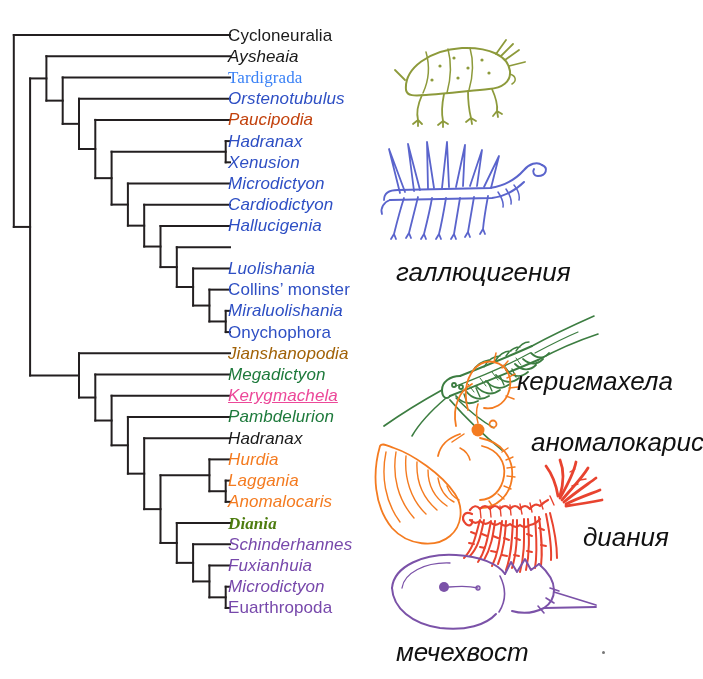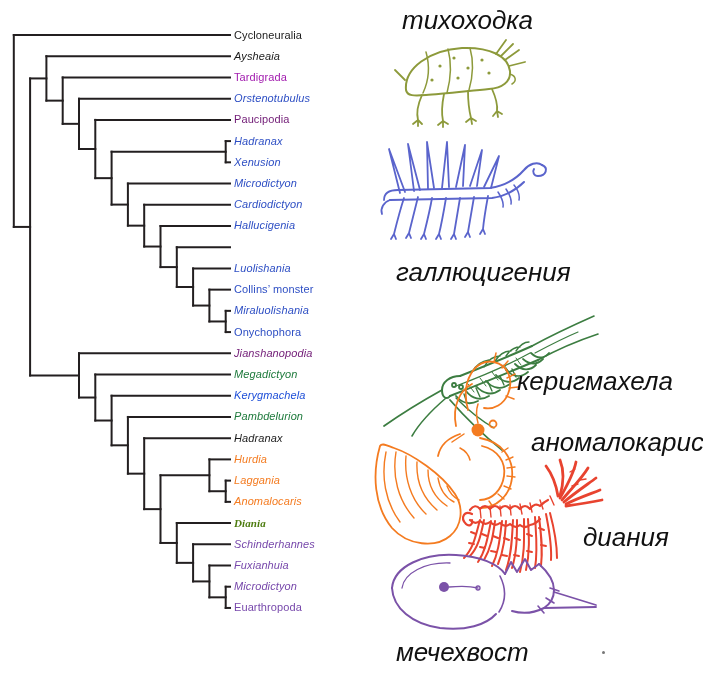--- a/index.html
+++ b/index.html
@@ -3,21 +3,21 @@
 <meta charset="utf-8">
 <style>
   html,body{margin:0;padding:0;background:#fff;}
   .stage{
     position:relative;width:703px;height:679px;background:#ffffff;overflow:hidden;
     font-family:"Liberation Sans","DejaVu Sans",sans-serif;
   }
   #tree-svg{position:absolute;left:0;top:0;}
   #tip-labels{position:absolute;left:0;top:0;width:100%;height:100%;pointer-events:none;}
   .taxon{
-    position:absolute;left:234px;font-size:11px;line-height:21px;white-space:nowrap;
+    position:absolute;left:228px;font-size:17px;line-height:21px;white-space:nowrap;
     letter-spacing:0.1px;
   }
   .caption{
     position:absolute;font-style:italic;font-size:26px;line-height:28px;color:#111111;
     white-space:nowrap;
   }
   .illus{position:absolute;}
   .illus path,.illus circle,.illus line{vector-effect:none;}
   .stray-dot{
     position:absolute;left:602px;top:651px;width:3px;height:3px;border-radius:50%;
@@ -109,35 +109,35 @@
       <line x1="209.39999999999998" y1="565.5" x2="230" y2="565.5" stroke="#231f20" stroke-width="2" stroke-linecap="square"></line>
       <line x1="209.39999999999998" y1="597.3299999999999" x2="225.7" y2="597.3299999999999" stroke="#231f20" stroke-width="2" stroke-linecap="square"></line>
       <line x1="225.7" y1="586.72" x2="225.7" y2="607.9399999999999" stroke="#231f20" stroke-width="2" stroke-linecap="square"></line>
       <line x1="225.7" y1="586.72" x2="230" y2="586.72" stroke="#231f20" stroke-width="2" stroke-linecap="square"></line>
       <line x1="225.7" y1="607.9399999999999" x2="230" y2="607.9399999999999" stroke="#231f20" stroke-width="2" stroke-linecap="square"></line>
     </svg>
 
   <div id="tip-labels">
       <div class="taxon" style="top: 24.5px; color: rgb(26, 26, 26);">Cycloneuralia</div>
       <div class="taxon" style="top: 45.72px; color: rgb(26, 26, 26); font-style: italic;">Aysheaia</div>
-      <div class="taxon" style="top: 66.94px; color: #a21caf;">Tardigrada</div>
+      <div class="taxon" style="top: 66.94px; color: #3b82f6; font-family: Liberation Serif, serif;">Tardigrada</div>
       <div class="taxon" style="top: 88.16px; color: rgb(46, 79, 196); font-style: italic;">Orstenotubulus</div>
-      <div class="taxon" style="top: 109.38px; color: #701a75; ">Paucipodia</div>
+      <div class="taxon" style="top: 109.38px; color: #c2410c; font-style: italic;">Paucipodia</div>
       <div class="taxon" style="top: 130.6px; color: rgb(46, 79, 196); font-style: italic;">Hadranax</div>
       <div class="taxon" style="top: 151.82px; color: rgb(46, 79, 196); font-style: italic;">Xenusion</div>
       <div class="taxon" style="top: 173.04px; color: rgb(46, 79, 196); font-style: italic;">Microdictyon</div>
       <div class="taxon" style="top: 194.26px; color: rgb(46, 79, 196); font-style: italic;">Cardiodictyon</div>
       <div class="taxon" style="top: 215.48px; color: rgb(46, 79, 196); font-style: italic;">Hallucigenia</div>
       <div class="taxon" style="top: 257.92px; color: rgb(46, 79, 196); font-style: italic;">Luolishania</div>
       <div class="taxon" style="top: 279.14px; color: rgb(46, 79, 196);">Collins’ monster</div>
       <div class="taxon" style="top: 300.36px; color: rgb(46, 79, 196); font-style: italic;">Miraluolishania</div>
       <div class="taxon" style="top: 321.58px; color: rgb(46, 79, 196);">Onychophora</div>
-      <div class="taxon" style="top: 342.8px; color: #701a75; font-style: italic;">Jianshanopodia</div>
+      <div class="taxon" style="top: 342.8px; color: #a16207; font-style: italic;">Jianshanopodia</div>
       <div class="taxon" style="top: 364.02px; color: rgb(30, 122, 60); font-style: italic;">Megadictyon</div>
-      <div class="taxon" style="top: 385.24px; color: #1d4ed8; font-style: italic;">Kerygmachela</div>
+      <div class="taxon" style="top: 385.24px; color: #ec4899; font-style: italic; text-decoration: underline;">Kerygmachela</div>
       <div class="taxon" style="top: 406.46px; color: rgb(30, 122, 60); font-style: italic;">Pambdelurion</div>
       <div class="taxon" style="top: 427.68px; color: rgb(26, 26, 26); font-style: italic;">Hadranax</div>
       <div class="taxon" style="top: 448.9px; color: rgb(244, 123, 32); font-style: italic;">Hurdia</div>
       <div class="taxon" style="top: 470.12px; color: rgb(244, 123, 32); font-style: italic;">Laggania</div>
       <div class="taxon" style="top: 491.34px; color: rgb(244, 123, 32); font-style: italic;">Anomalocaris</div>
       <div class="taxon" style="top: 512.56px; color: #4d7c0f; font-style: italic; font-weight: bold; font-family: Liberation Serif, serif;">Diania</div>
       <div class="taxon" style="top: 533.78px; color: rgb(119, 72, 171); font-style: italic; text-align: center;">Schinderhannes</div>
       <div class="taxon" style="top: 555px; color: rgb(119, 72, 171); font-style: italic;">Fuxianhuia</div>
       <div class="taxon" style="top: 576.22px; color: rgb(119, 72, 171); font-style: italic;">Microdictyon</div>
       <div class="taxon" style="top: 597.44px; color: rgb(119, 72, 171);">Euarthropoda</div>
@@ -253,21 +253,20 @@
     <path d="M122,28 C128,40 128,53 121,64" stroke-width="1.6"></path>
     <path d="M24,40 C26,25 47,14 72,15" stroke-width="1.3"></path>
     <circle cx="66" cy="39" r="5" fill="currentColor" stroke="none"></circle>
     <path d="M71,39 C82,38 92,38 100,40" stroke-width="1.3"></path>
     <circle cx="100" cy="40" r="2" stroke-width="1.3"></circle>
     <path d="M161,16 C170,24 176,34 176,42 C176,50 172,56 166,60 C156,65 144,66 134,63"></path>
     <path d="M160,58 l6,7 M168,50 l8,5 M172,40 l9,3" stroke-width="1.6"></path>
     <path d="M176,44 L218,57 M166,60 L218,59" stroke-width="1.8"></path>
   </svg>
 
-  <div class="caption" style="left:402px;top:6px">тихоходка</div>
   <div class="caption" style="left:396px;top:258px">галлюцигения</div>
   <div class="caption" style="left:517px;top:367px">керигмахела</div>
   <div class="caption" style="left:531px;top:428px">аномалокарис</div>
   <div class="caption" style="left:583px;top:523px">диания</div>
   <div class="caption" style="left:396px;top:638px">мечехвост</div>
 
   <div class="stray-dot"></div>
 </div>
 
 </body></html>

